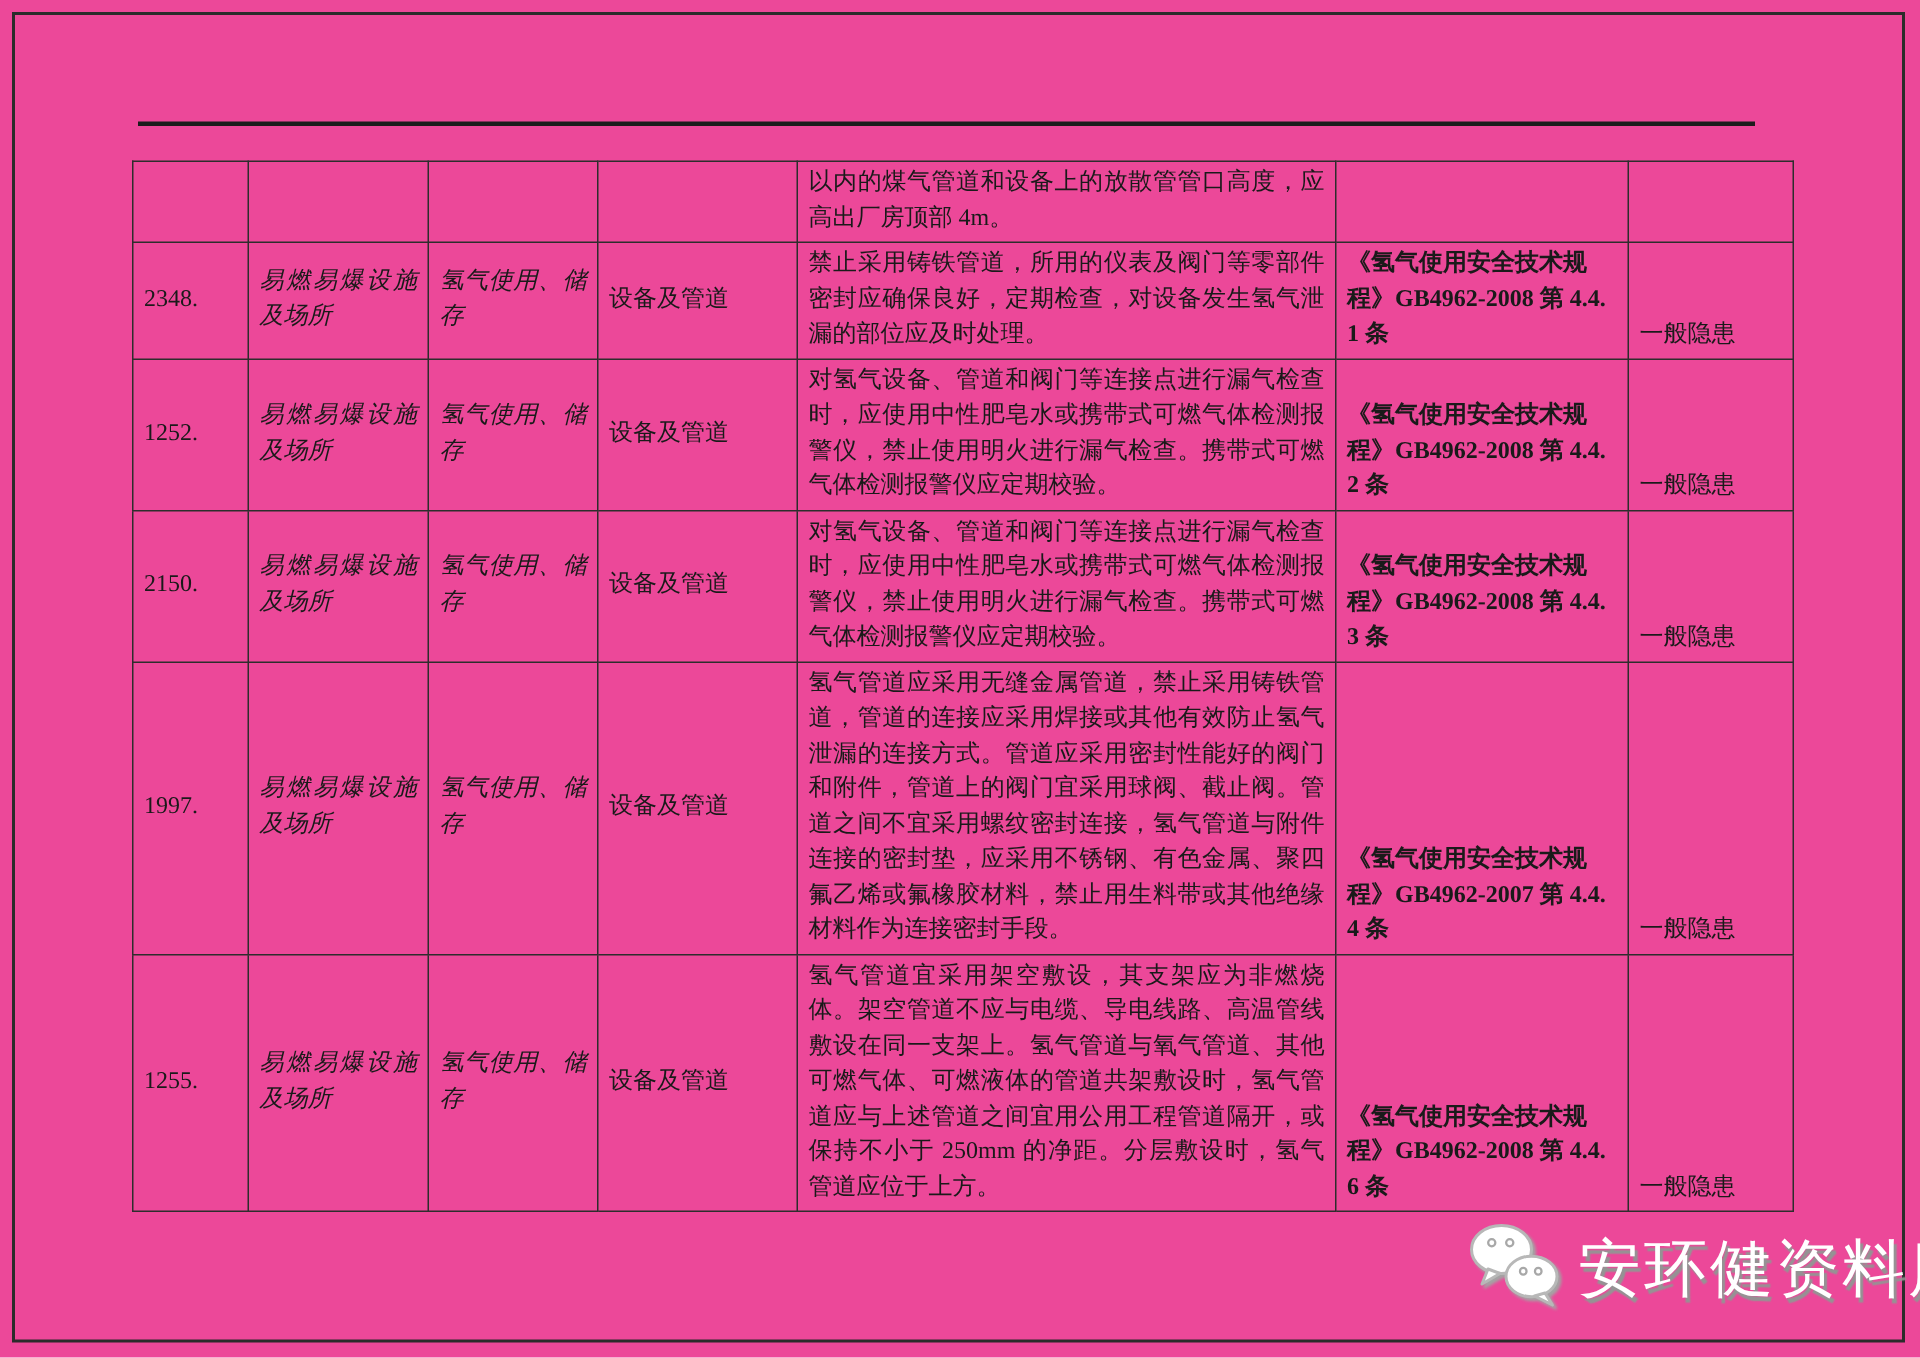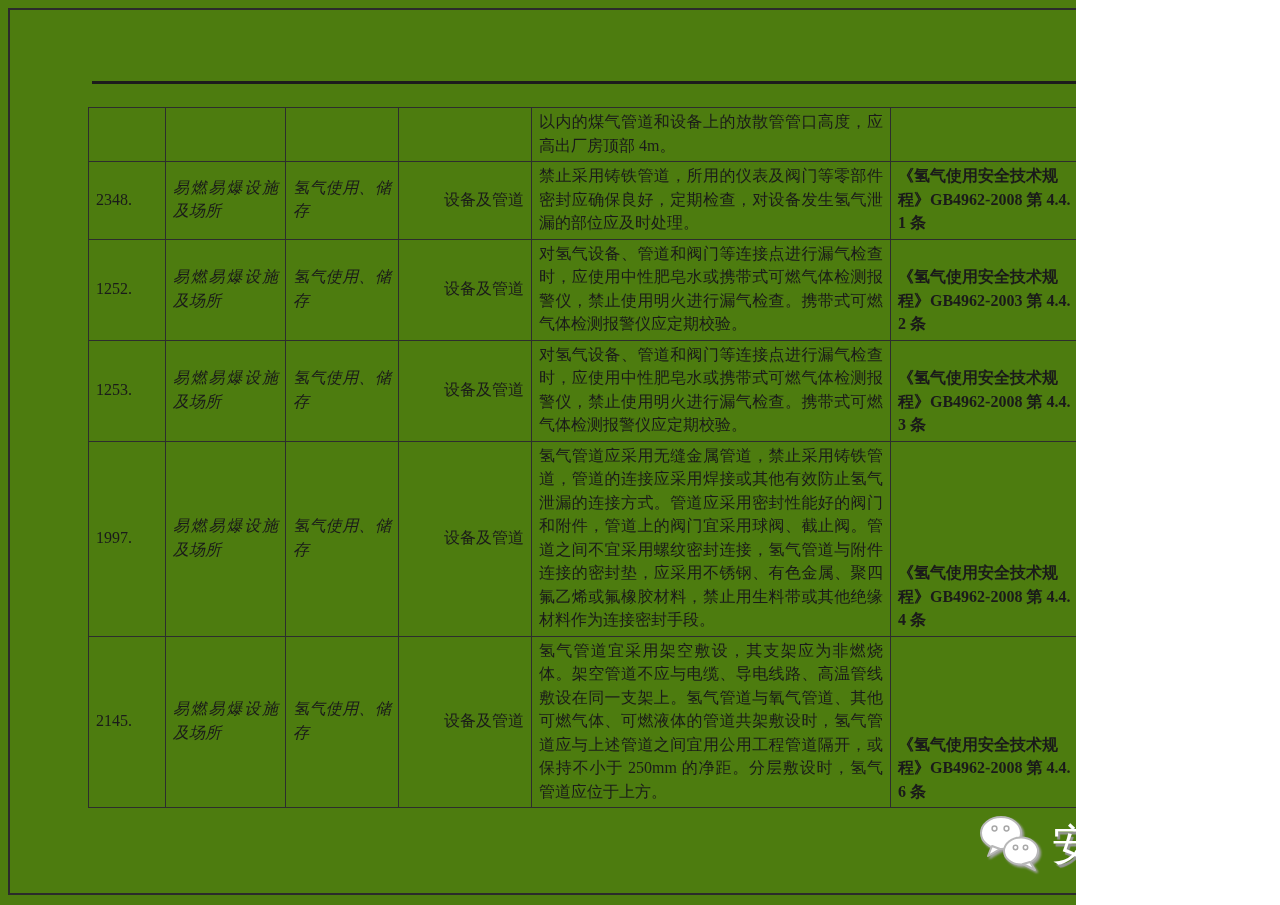--- a/index.html
+++ b/index.html
@@ -2,23 +2,23 @@
 <html><head>
 <meta charset="utf-8">
 <style>
   html, body {
     margin: 0;
     padding: 0;
     background: #ffffff;
   }
   #page {
     position: relative;
-    width: 1076px;
+    width: 1280px;
     height: 905px;
-    background: #4d7c0f;
+    background: #ec4899;
     overflow: hidden;
     font-family: "Liberation Serif", "DejaVu Serif", serif;
     color: #1a1a1a;
   }
   #page-frame {
     position: absolute;
     left: 8px;
     top: 8px;
     width: 1262px;
     height: 887px;
@@ -56,21 +56,20 @@
     padding-left: 9px;
     font-family: "Liberation Serif", "DejaVu Serif", serif;
   }
   td.col-cat, td.col-sub {
     vertical-align: middle;
     text-align: justify;
     font-style: italic;
   }
   td.col-item {
     vertical-align: middle;
-    text-align: right;
   }
   td.col-desc {
     vertical-align: top;
     text-align: justify;
   }
   td.col-ref {
     vertical-align: bottom;
     padding-bottom: 6px;
     padding-right: 3px;
     font-weight: bold;
@@ -144,43 +143,43 @@
         <td class="col-desc">禁止采用铸铁管道，所用的仪表及阀门等零部件密封应确保良好，定期检查，对设备发生氢气泄漏的部位应及时处理。</td>
         <td class="col-ref">《氢气使用安全技术规程》GB4962-2008 第 4.4.1 条</td>
         <td class="col-level">一般隐患</td>
       </tr>
       <tr class="row-1252">
         <td class="col-id">1252.</td>
         <td class="col-cat">易燃易爆设施及场所</td>
         <td class="col-sub">氢气使用、储存</td>
         <td class="col-item">设备及管道</td>
         <td class="col-desc">对氢气设备、管道和阀门等连接点进行漏气检查时，应使用中性肥皂水或携带式可燃气体检测报警仪，禁止使用明火进行漏气检查。携带式可燃气体检测报警仪应定期校验。</td>
-        <td class="col-ref">《氢气使用安全技术规程》GB4962-2003 第 4.4.2 条</td>
+        <td class="col-ref">《氢气使用安全技术规程》GB4962-2008 第 4.4.2 条</td>
         <td class="col-level">一般隐患</td>
       </tr>
       <tr class="row-1253">
-        <td class="col-id">1253.</td>
+        <td class="col-id">2150.</td>
         <td class="col-cat">易燃易爆设施及场所</td>
         <td class="col-sub">氢气使用、储存</td>
         <td class="col-item">设备及管道</td>
         <td class="col-desc">对氢气设备、管道和阀门等连接点进行漏气检查时，应使用中性肥皂水或携带式可燃气体检测报警仪，禁止使用明火进行漏气检查。携带式可燃气体检测报警仪应定期校验。</td>
         <td class="col-ref">《氢气使用安全技术规程》GB4962-2008 第 4.4.3 条</td>
         <td class="col-level">一般隐患</td>
       </tr>
       <tr class="row-1254">
         <td class="col-id">1997.</td>
         <td class="col-cat">易燃易爆设施及场所</td>
         <td class="col-sub">氢气使用、储存</td>
         <td class="col-item">设备及管道</td>
         <td class="col-desc">氢气管道应采用无缝金属管道，禁止采用铸铁管道，管道的连接应采用焊接或其他有效防止氢气泄漏的连接方式。管道应采用密封性能好的阀门和附件，管道上的阀门宜采用球阀、截止阀。管道之间不宜采用螺纹密封连接，氢气管道与附件连接的密封垫，应采用不锈钢、有色金属、聚四氟乙烯或氟橡胶材料，禁止用生料带或其他绝缘材料作为连接密封手段。</td>
-        <td class="col-ref">《氢气使用安全技术规程》GB4962-2008 第 4.4.4 条</td>
+        <td class="col-ref">《氢气使用安全技术规程》GB4962-2007 第 4.4.4 条</td>
         <td class="col-level">一般隐患</td>
       </tr>
       <tr class="row-1255">
-        <td class="col-id">2145.</td>
+        <td class="col-id">1255.</td>
         <td class="col-cat">易燃易爆设施及场所</td>
         <td class="col-sub">氢气使用、储存</td>
         <td class="col-item">设备及管道</td>
         <td class="col-desc">氢气管道宜采用架空敷设，其支架应为非燃烧体。架空管道不应与电缆、导电线路、高温管线敷设在同一支架上。氢气管道与氧气管道、其他可燃气体、可燃液体的管道共架敷设时，氢气管道应与上述管道之间宜用公用工程管道隔开，或保持不小于 250mm 的净距。分层敷设时，氢气管道应位于上方。</td>
         <td class="col-ref">《氢气使用安全技术规程》GB4962-2008 第 4.4.6 条</td>
         <td class="col-level">一般隐患</td>
       </tr>
     </tbody>
   </table>
 

